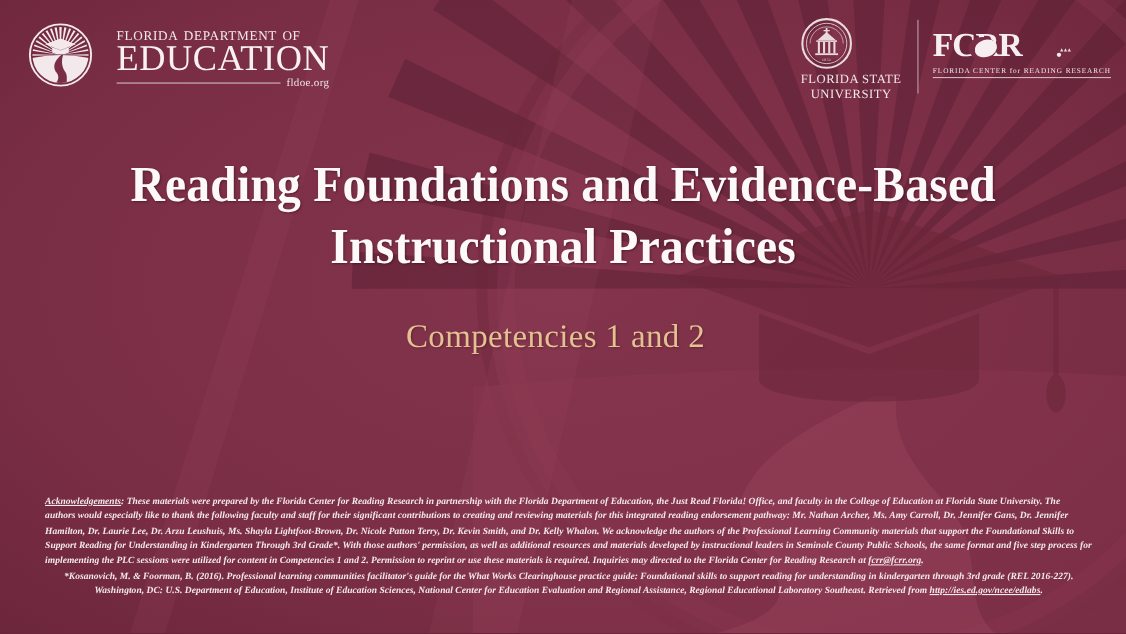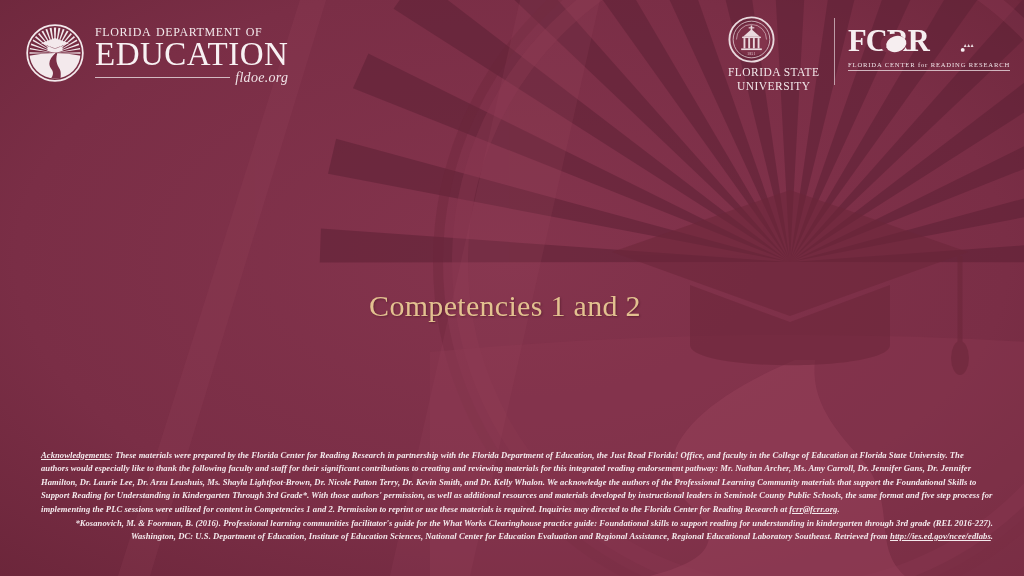--- a/index.html
+++ b/index.html
@@ -34,21 +34,21 @@
     height: 576px;
   }
 
   
   .logo-fldoe {
     position: absolute;
     left: 26px;
     top: 20px;
     display: flex;
     align-items: center;
-    gap: 11px;
+    gap: 22px;
   }
   .fldoe-emblem {
     width: 58px;
     height: 58px;
     flex: 0 0 auto;
   }
   .fldoe-words {
     display: block;
     padding-top: 2px;
   }
@@ -78,24 +78,23 @@
     margin-top: -2px;
   }
   .fldoe-rule {
     flex: 1 1 auto;
     height: 1px;
     background: #e3d2d8;
     opacity: .85;
   }
   .fldoe-url {
     color: #f0e3e7;
-    font-size: 14px;
+    font-size: 10px;
     letter-spacing: .3px;
     white-space: nowrap;
-    font-style: italic;
   }
 
   .logo-right {
     position: absolute;
     right: 14px;
     top: 16px;
     display: flex;
     align-items: flex-start;
     gap: 0;
   }
@@ -203,21 +202,21 @@
   .footnote {
     position: absolute;
     left: 41px;
     right: 31px;
     top: 508px;
     color: #f4eaed;
     font-size: 8.6px;
     line-height: 1.57;
     font-style: italic;
     font-weight: bold;
-    text-align: right;
+    text-align: center;
     letter-spacing: .05px;
   }
   .u { text-decoration: underline; }
   .lnk { text-decoration: underline; color: #f4eaed; }
 </style>
 </head>
 <body>
 
 <div id="slide">
 
@@ -443,20 +442,23 @@
         <ellipse cx="92" cy="44" rx="26" ry="21" fill="#7a2e46"></ellipse>
         <ellipse cx="98" cy="44" rx="21" ry="16" fill="#f6eef0" transform="rotate(-18 98 44)"></ellipse>
         <circle cx="233" cy="56" r="4" fill="#f6eef0"></circle>
         <path d="M238,44 l3,6 l-6,0 z M245,44 l3,6 l-6,0 z M252,44 l3,6 l-6,0 z" fill="#f6eef0" opacity=".9"></path>
       </svg>
       <span class="fcrr-tag">FLORIDA CENTER for READING RESEARCH</span>
       <div class="fcrr-underline"></div>
     </div>
   </div>
 
+  <div class="title-wrap">
+    <span class="main-title">Reading Foundations and Evidence-Based Instructional Practices</span>
+  </div>
 
   <div class="subtitle-wrap">
     <span class="subtitle">Competencies 1 and 2</span>
   </div>
 
   <p class="ack"><span class="u">Acknowledgements</span><span>: These materials were prepared by the Florida Center for Reading Research in partnership with the Florida Department of Education, the Just Read Florida! Office, and faculty in the College of Education at Florida State University. The authors would especially like to thank the following faculty and staff for their significant contributions to creating and reviewing materials for this integrated reading endorsement pathway: Mr. Nathan Archer, Ms. Amy Carroll, Dr. Jennifer Gans, Dr. Jennifer Hamilton, Dr. Laurie Lee, Dr. Arzu Leushuis, Ms. Shayla Lightfoot-Brown, Dr. Nicole Patton Terry, Dr. Kevin Smith, and Dr. Kelly Whalon. We acknowledge the authors of the Professional Learning Community materials that support the Foundational Skills to Support Reading for Understanding in Kindergarten Through 3rd Grade*. With those authors' permission, as well as additional resources and materials developed by instructional leaders in Seminole County Public Schools, the same format and five step process for implementing the PLC sessions were utilized for content in Competencies 1 and 2. Permission to reprint or use these materials is required. Inquiries may directed to the Florida Center for Reading Research at </span><a class="lnk" href="#">fcrr@fcrr.org</a><span>.</span></p>
 
   <p class="footnote"><span>*Kosanovich, M. &amp; Foorman, B. (2016). Professional learning communities facilitator's guide for the What Works Clearinghouse practice guide: Foundational skills to support reading for understanding in kindergarten through 3rd grade (REL 2016-227). Washington, DC: U.S. Department of Education, Institute of Education Sciences, National Center for Education Evaluation and Regional Assistance, Regional Educational Laboratory Southeast. Retrieved from </span><a class="lnk" href="#">http://ies.ed.gov/ncee/edlabs</a><span>.</span></p>
 
 </div>

